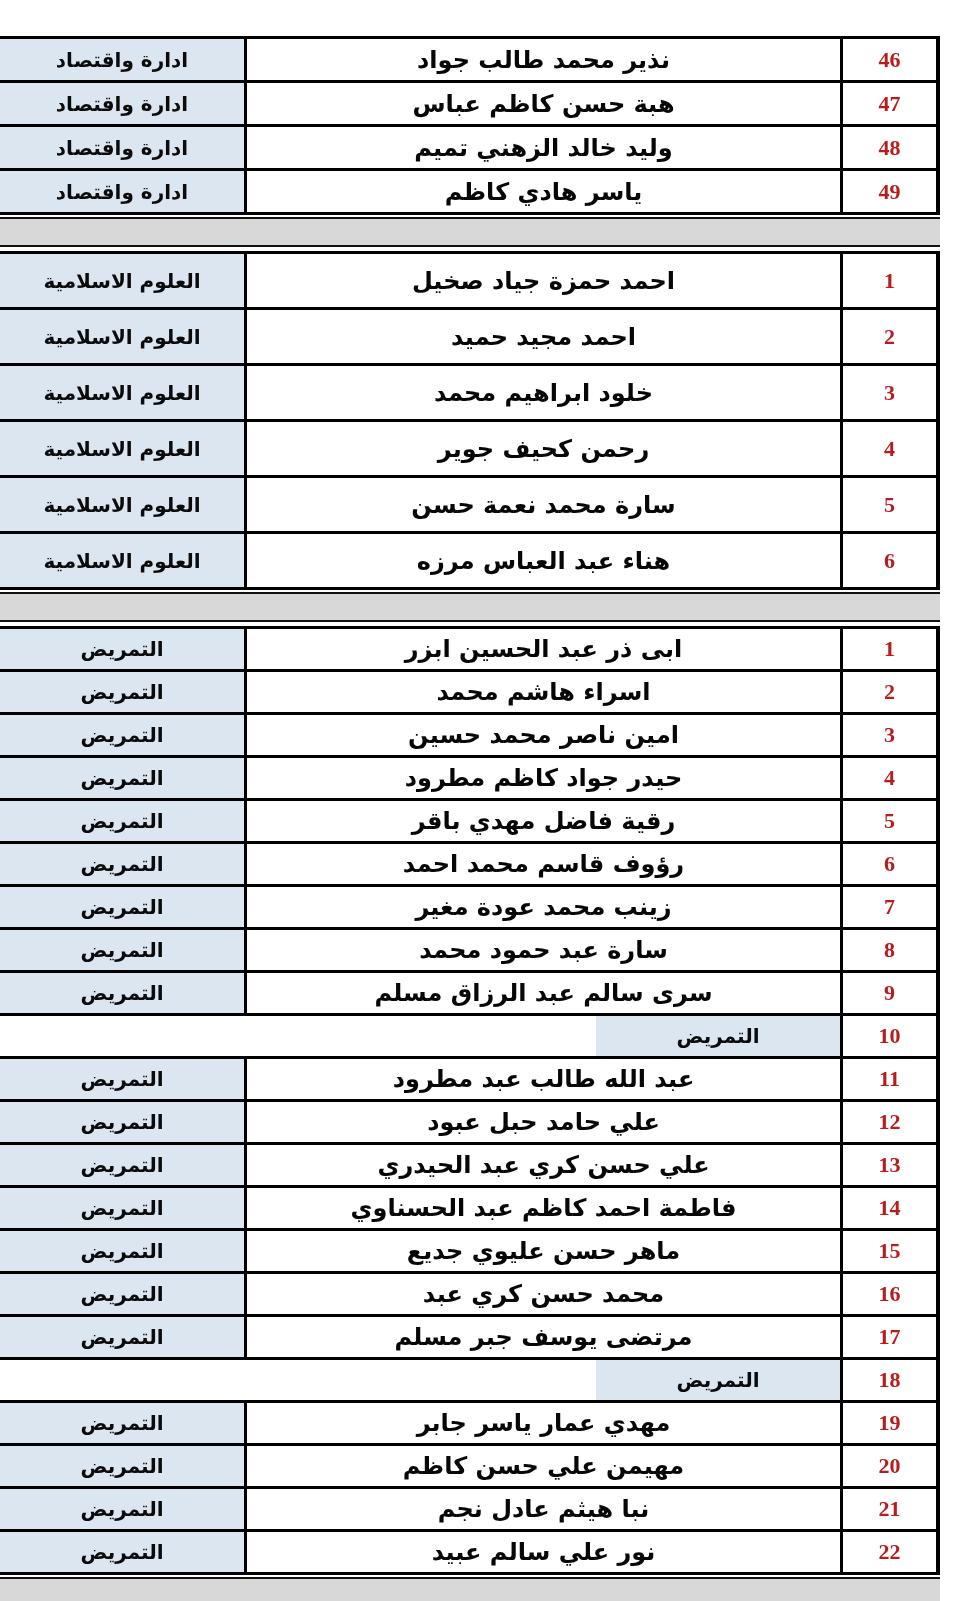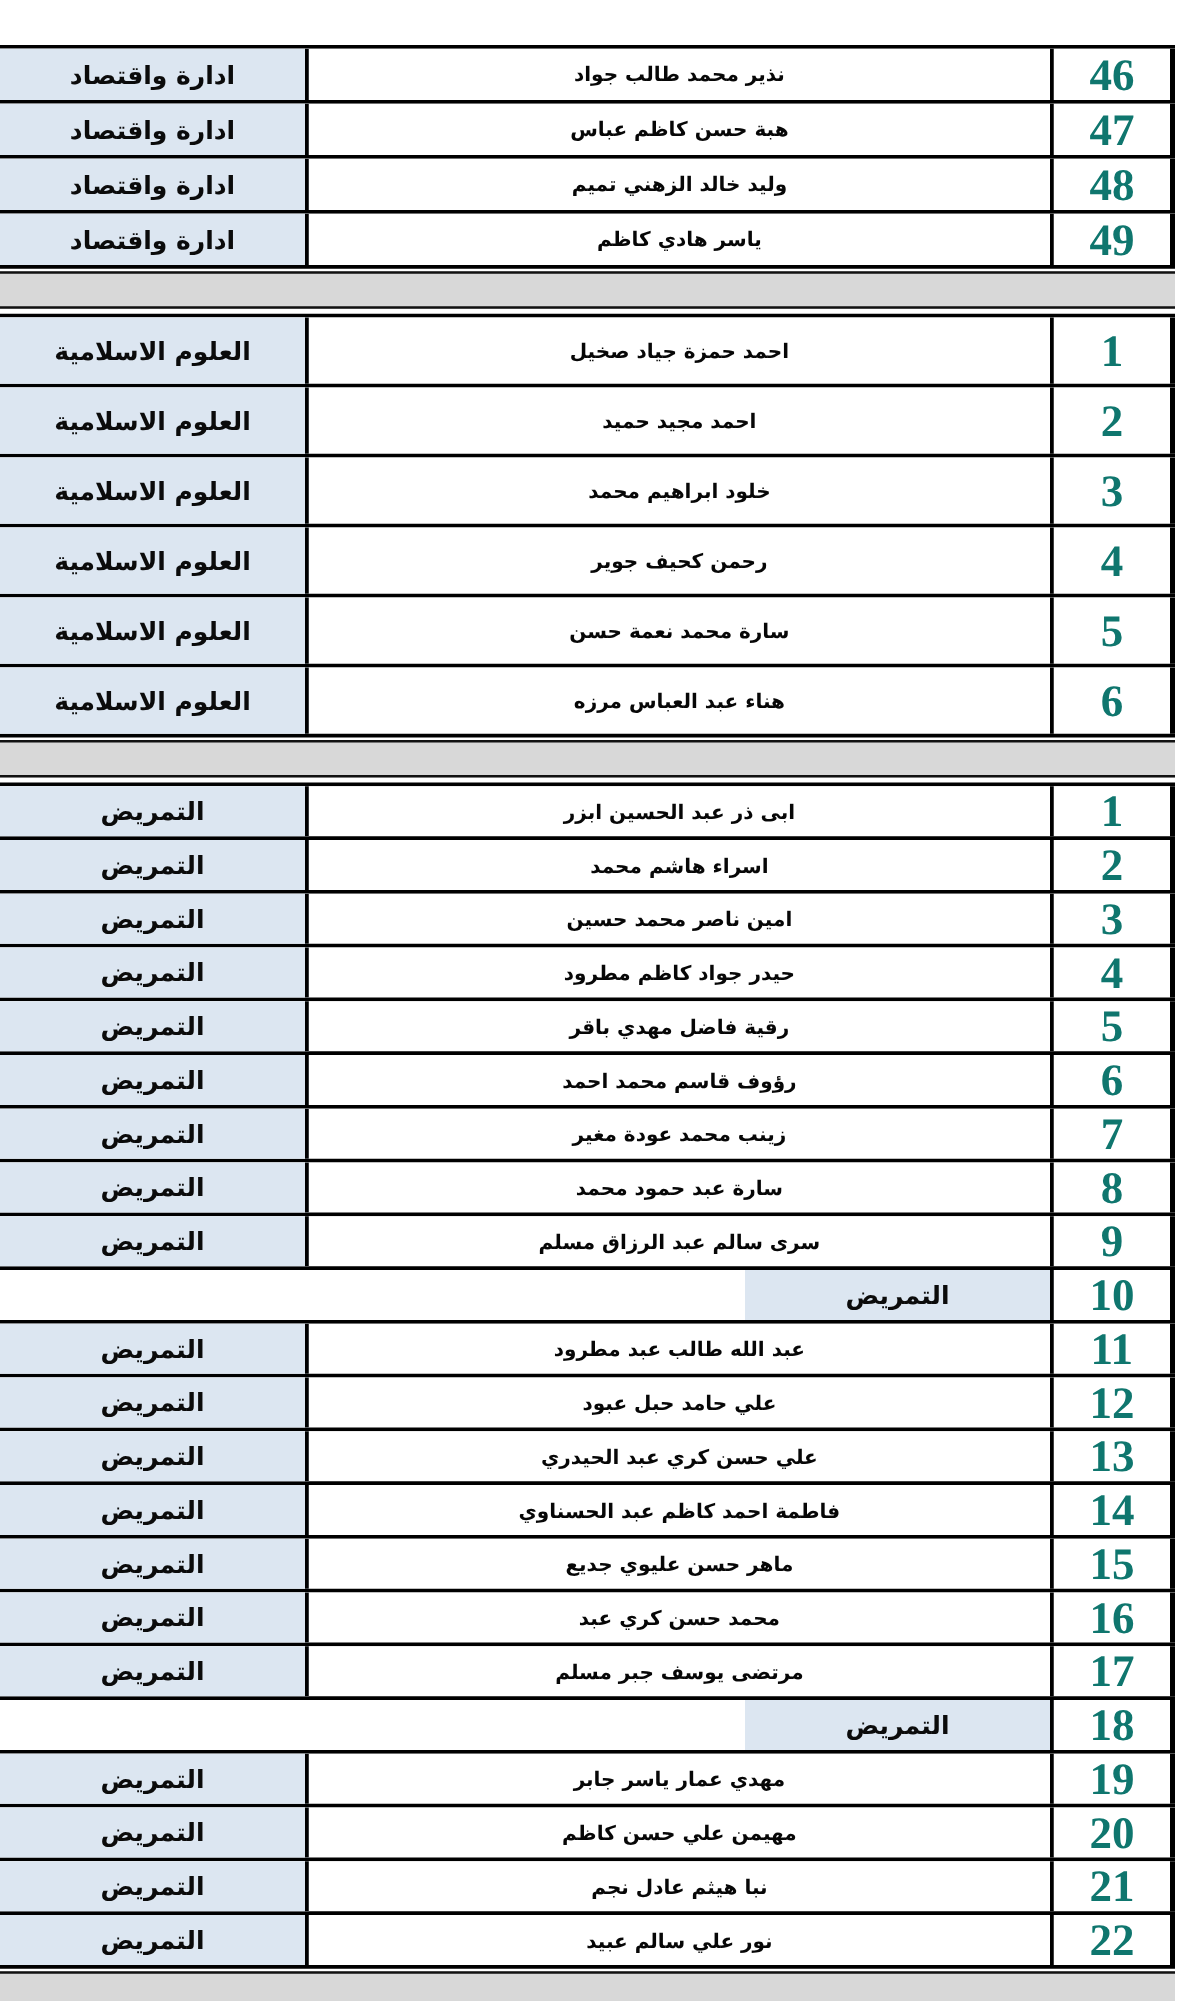--- a/index.html
+++ b/index.html
@@ -45,30 +45,30 @@
     background: var(--dept-bg, #dce6f1);
     border-right: 3px solid var(--border-color, #000);
     font-weight: bold;
     font-size: 20px;
     color: #0b0b0b;
   }
   .cell-name {
     width: 596px;
     border-right: 3px solid var(--border-color, #000);
     font-weight: bold;
-    font-size: 16px;
+    font-size: 24px;
     color: #070707;
   }
   .cell-num {
     width: 97px;
     border-right: 4px solid var(--border-color, #000);
     font-family: "Liberation Serif", serif;
     font-weight: bold;
-    font-size: 36px;
-    color: #0f766e;
+    font-size: 22px;
+    color: #b91c1c;
   }
   .separator {
     box-sizing: border-box;
     width: 940px;
     height: 30px;
     margin: 2px 0 4px 0;
     background: var(--sep-bg, #d8d8d8);
     border-top: 2px solid #111;
     border-bottom: 2px solid #111;
   }

